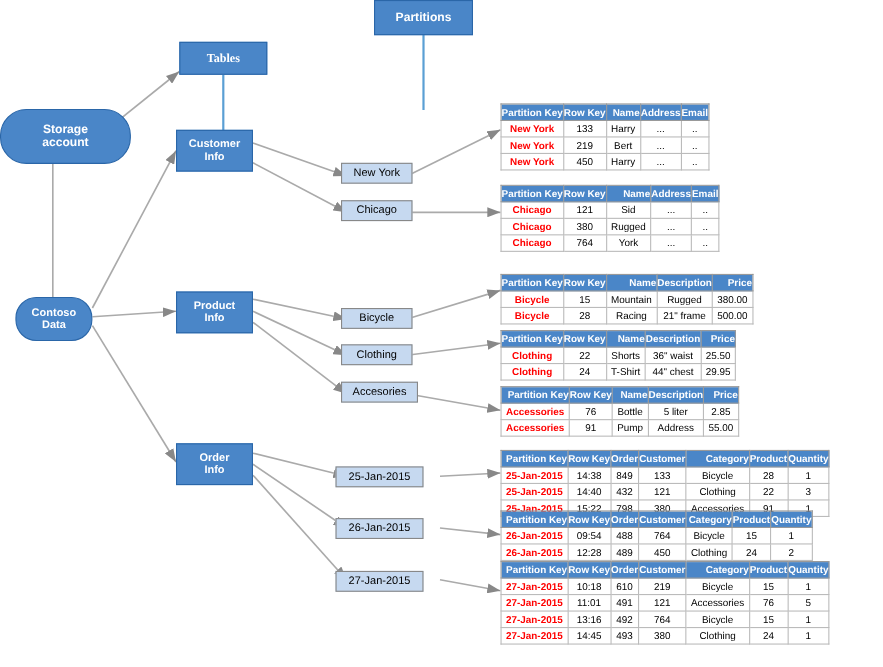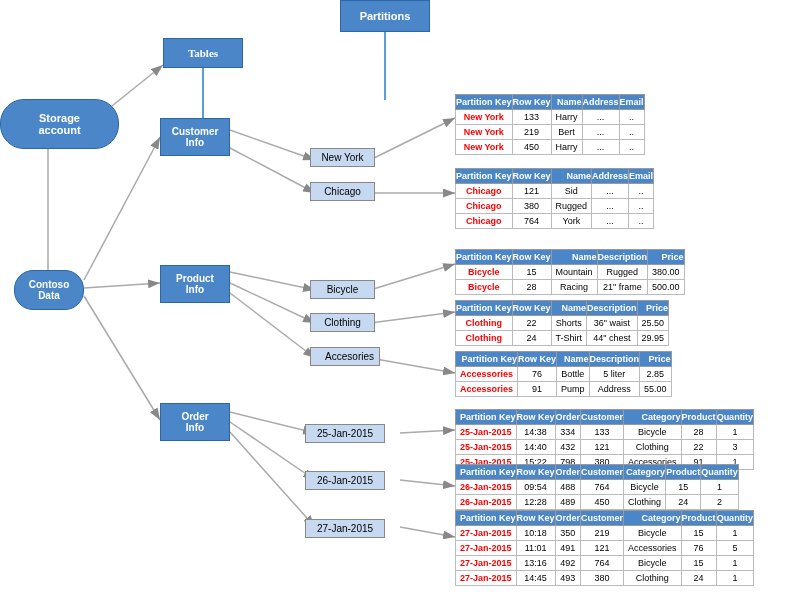--- a/index.html
+++ b/index.html
@@ -228,21 +228,21 @@
   <div class="box box-order">
     <span style="white-space:pre-line">Order
 Info</span>
   </div>
 
   <div class="partition-item" style="left:310px;top:148px;width:65px;">New York</div>
   <div class="partition-item" style="left:310px;top:182px;width:65px;">Chicago</div>
 
   <div class="partition-item" style="left:310px;top:280px;width:65px;">Bicycle</div>
   <div class="partition-item" style="left:310px;top:313px;width:65px;">Clothing</div>
-  <div class="partition-item" style="left:310px;top:347px;width:70px;text-align:right;">Accesories</div>
+  <div class="partition-item" style="left:310px;top:347px;width:70px;">Accesories</div>
 
   <div class="partition-item" style="left:305px;top:424px;width:80px;">25-Jan-2015</div>
   <div class="partition-item" style="left:305px;top:471px;width:80px;">26-Jan-2015</div>
   <div class="partition-item" style="left:305px;top:519px;width:80px;">27-Jan-2015</div>
 
   <table class="data-table" style="left:455px;top:94px;">
     <thead>
       <tr>
         <th>Partition Key</th>
         <th>Row Key</th>
@@ -404,21 +404,21 @@
         <th>Customer</th>
         <th>Category</th>
         <th>Product</th>
         <th>Quantity</th>
       </tr>
     </thead>
     <tbody>
       <tr>
         <td class="pk">25-Jan-2015</td>
           <td>14:38</td>
-          <td>334</td>
+          <td>849</td>
           <td>133</td>
           <td>Bicycle</td>
           <td>28</td>
           <td>1</td>
       </tr>
       <tr>
         <td class="pk">25-Jan-2015</td>
           <td>14:40</td>
           <td>432</td>
           <td>121</td>
@@ -481,21 +481,21 @@
         <th>Customer</th>
         <th>Category</th>
         <th>Product</th>
         <th>Quantity</th>
       </tr>
     </thead>
     <tbody>
       <tr>
         <td class="pk">27-Jan-2015</td>
           <td>10:18</td>
-          <td>350</td>
+          <td>610</td>
           <td>219</td>
           <td>Bicycle</td>
           <td>15</td>
           <td>1</td>
       </tr>
       <tr>
         <td class="pk">27-Jan-2015</td>
           <td>11:01</td>
           <td>491</td>
           <td>121</td>

